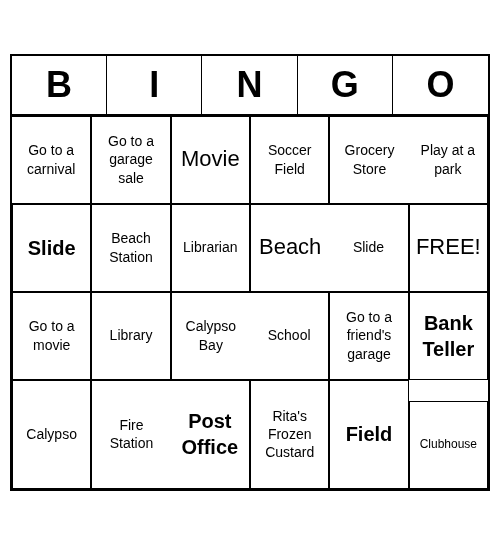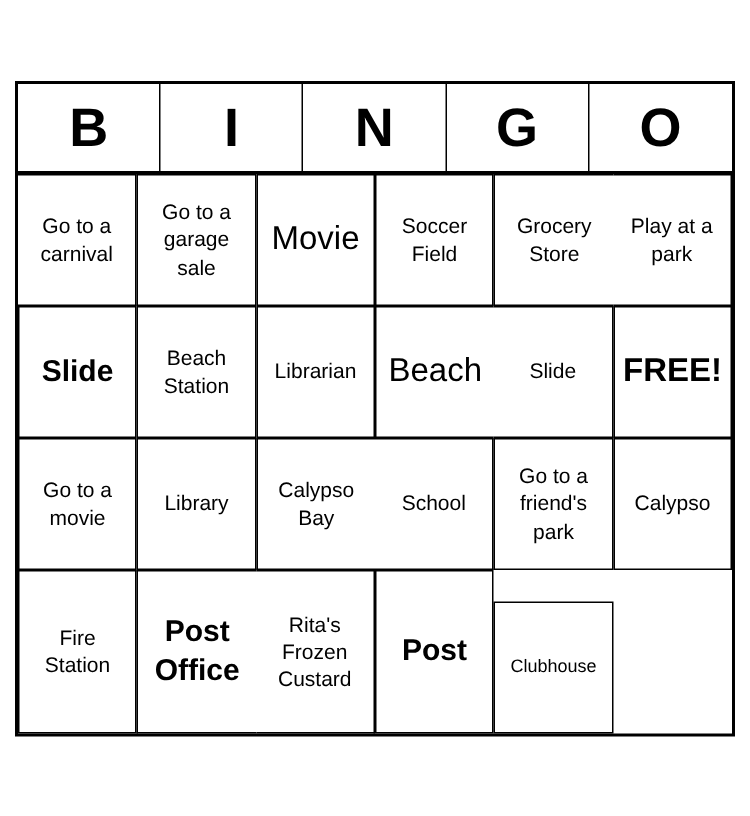--- a/index.html
+++ b/index.html
@@ -57,21 +57,21 @@
     .bingo-cell.large-text {
       font-size: 22px;
       font-weight: normal;
     }
     .bingo-cell.xl-text {
       font-size: 20px;
       font-weight: bold;
     }
     .bingo-cell.free {
       font-size: 22px;
-      font-weight: bold;
+      font-weight: normal;
     }
     .bingo-cell.small-text {
       font-size: 12px;
       margin-top: 21px;
     }
   </style>
 </head>
 <body>
 
 <div class="bingo-card">
@@ -92,21 +92,22 @@
       <div class="bingo-cell xl-text">Slide</div>
       <div class="bingo-cell">Beach Station</div>
       <div class="bingo-cell">Librarian</div>
       <div class="bingo-cell large-text">Beach</div>
       <div class="bingo-cell">Slide</div>
       <div class="bingo-cell free">FREE!</div>
       <div class="bingo-cell">Go to a movie</div>
       <div class="bingo-cell">Library</div>
       <div class="bingo-cell">Calypso Bay</div>
       <div class="bingo-cell">School</div>
-      <div class="bingo-cell">Go to a friend's park</div>
+      <div class="bingo-cell">Go to a friend's garage</div>
+      <div class="bingo-cell xl-text">Bank Teller</div>
       <div class="bingo-cell">Calypso</div>
       <div class="bingo-cell">Fire Station</div>
       <div class="bingo-cell xl-text">Post Office</div>
       <div class="bingo-cell">Rita's Frozen Custard</div>
-      <div class="bingo-cell xl-text">Post</div>
+      <div class="bingo-cell xl-text">Field</div>
       <div class="bingo-cell small-text">Clubhouse</div>
     </div>
 </div>
 
 </body></html>

